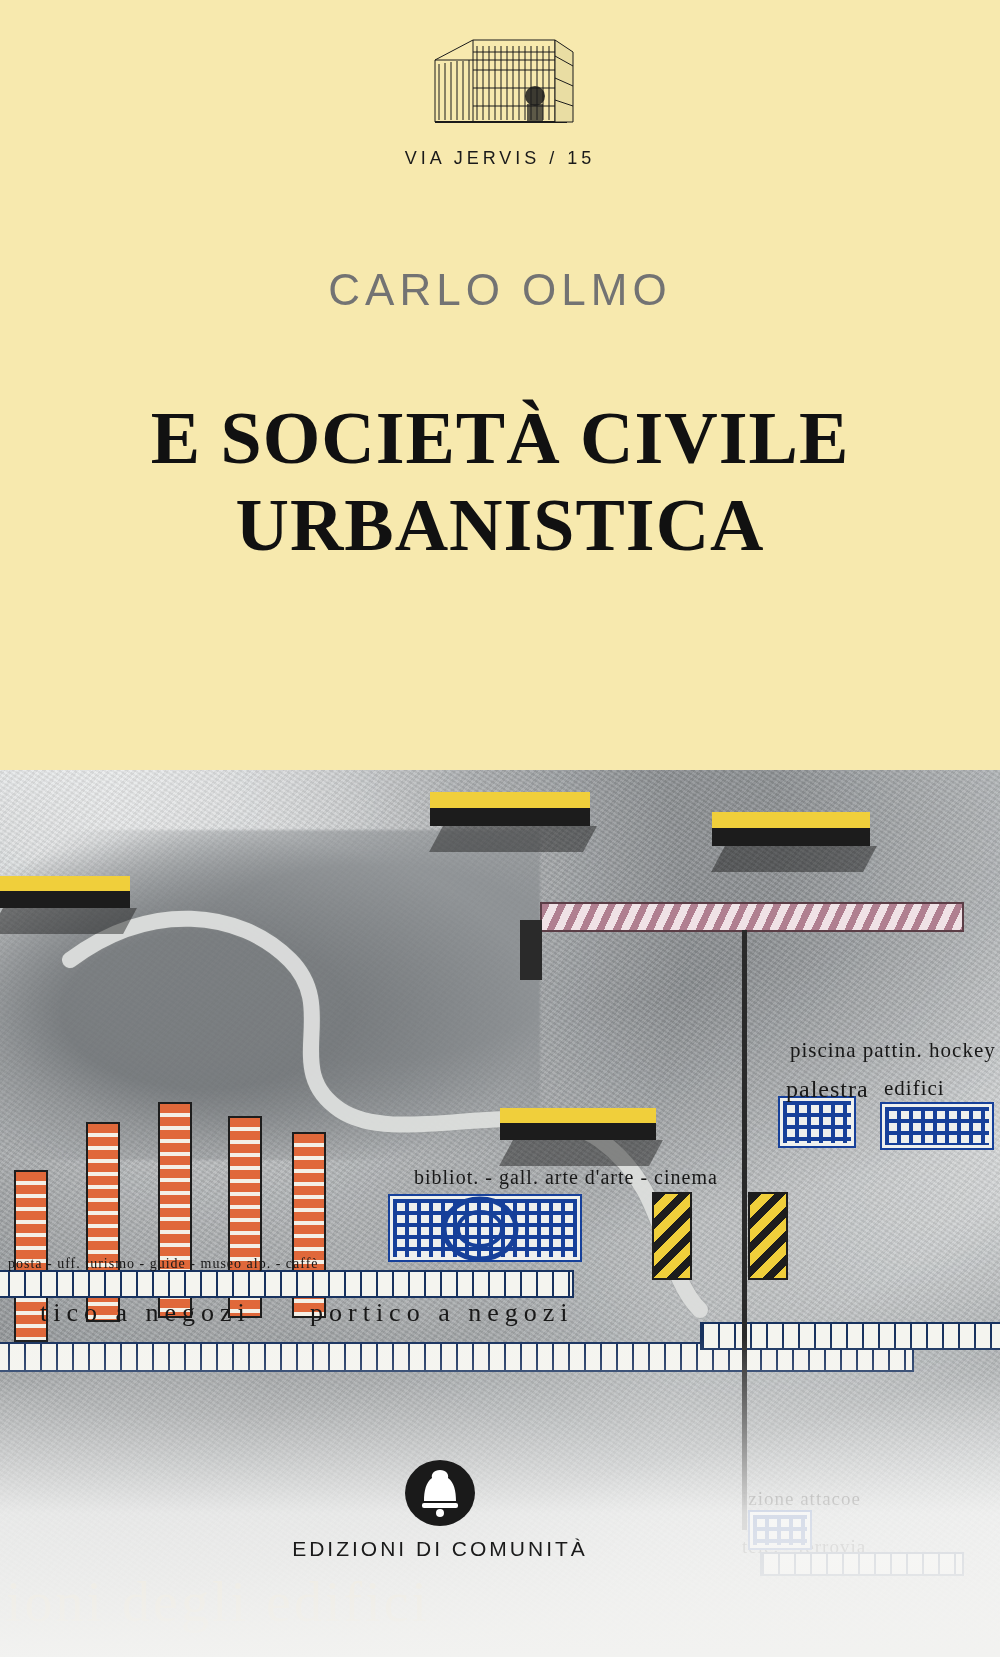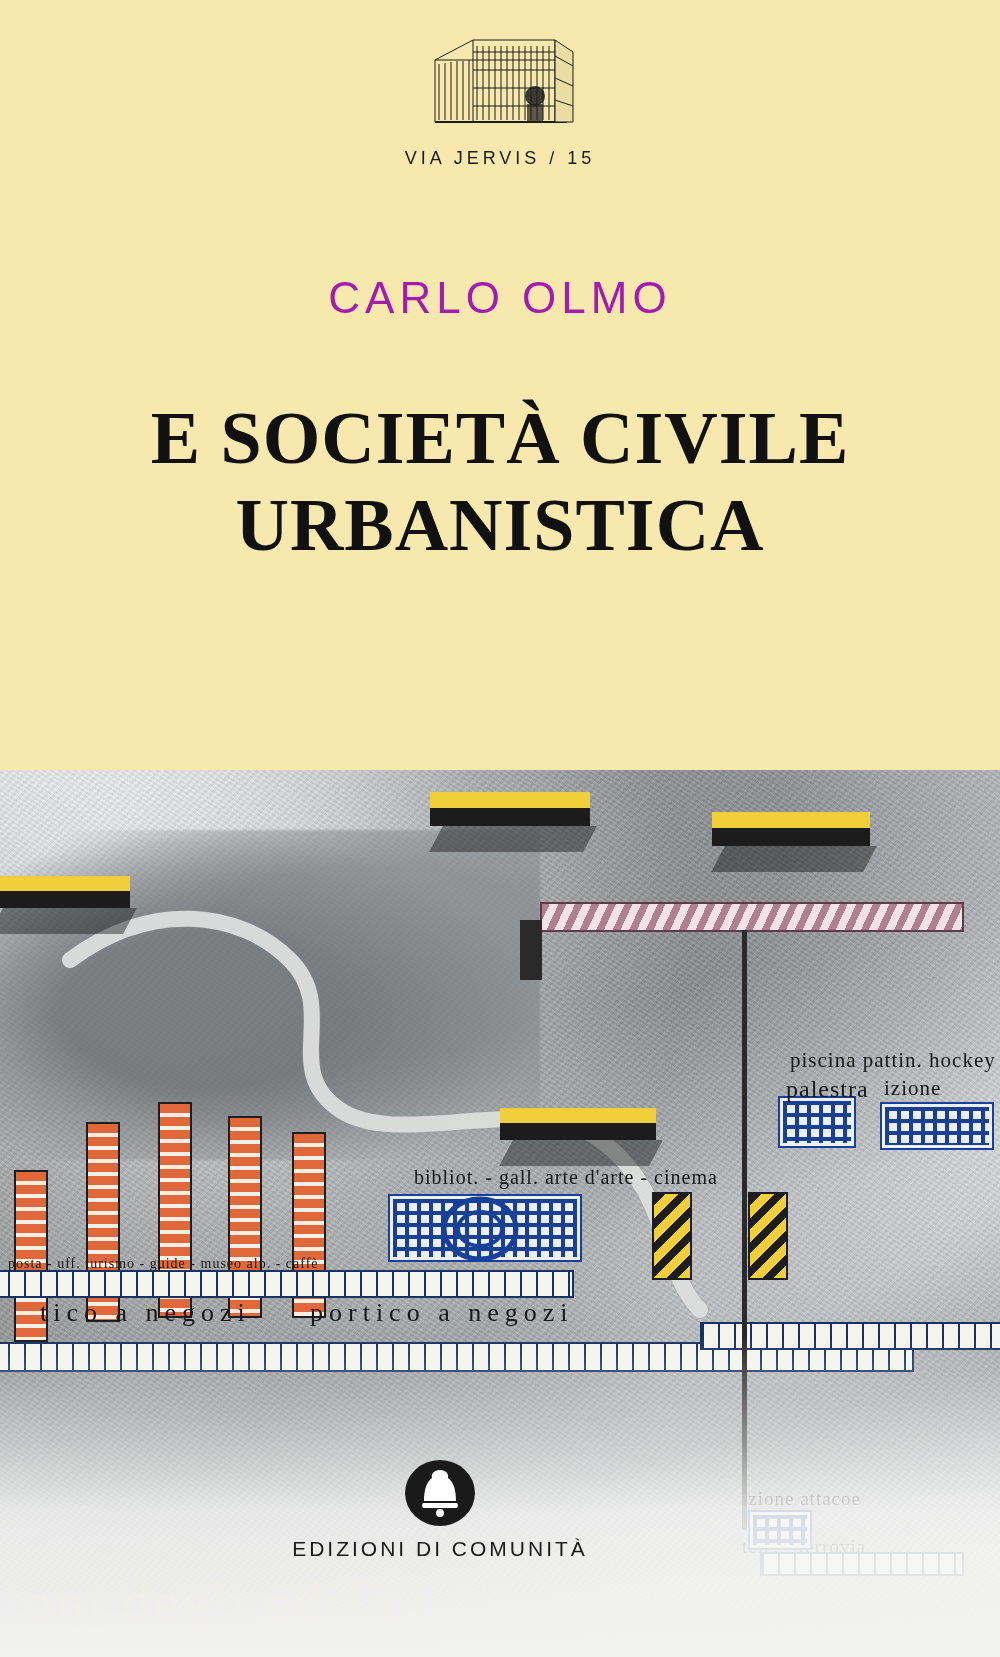--- a/index.html
+++ b/index.html
@@ -48,23 +48,22 @@
   
   .author {
     position: absolute;
     top: 265px;
     left: 0;
     width: 1000px;
     text-align: center;
     font-family: "Liberation Sans", sans-serif;
     font-size: 44px;
     letter-spacing: 5px;
-    color: #a21caf;
+    color: #737373;
     font-weight: 400;
-    margin-top: 8px;
   }
 
   
   .title {
     position: absolute;
     top: 395px;
     left: 0;
     width: 1000px;
     text-align: center;
     font-family: "Liberation Serif", serif;
@@ -320,23 +319,23 @@
 
     <div class="hazard" style="left:652px; top:422px; width:36px; height:84px;"></div>
     <div class="hazard" style="left:748px; top:422px; width:36px; height:84px;"></div>
 
     <div class="ladder" style="left:-10px; top:500px; width:580px; height:24px;"></div>
     <div class="ladder" style="left:-10px; top:572px; width:920px; height:26px;"></div>
     <div class="ladder" style="left:700px; top:552px; width:300px; height:24px;"></div>
 
     <div class="post" style="left:742px; top:160px; width:5px; height:600px;"></div>
 
-    <div class="ill-label" style="left:790px; top:268px; font-size:21px;margin-top:10px;">piscina pattin. hockey</div>
+    <div class="ill-label" style="left:790px; top:268px; font-size:21px;">piscina pattin. hockey</div>
     <div class="ill-label" style="left:786px; top:306px; font-size:24px;">palestra</div>
-    <div class="ill-label" style="left:884px; top:306px; font-size:21px;">izione</div>
+    <div class="ill-label" style="left:884px; top:306px; font-size:21px;">edifici</div>
     <div class="ill-label" style="left:414px; top:396px; font-size:20px;">bibliot. - gall. arte d'arte - cinema</div>
     <div class="ill-label" style="left:8px; top:486px; font-size:14px;">posta - uff. turismo - guide - museo alp. - caffè</div>
     <div class="ill-label" style="left:14px; top:528px; font-size:26px; letter-spacing:6px;margin-left:26px;">tico a negozi</div>
     <div class="ill-label" style="left:310px; top:528px; font-size:26px; letter-spacing:6px;">portico a negozi</div>
     <div class="ill-label" style="left:742px; top:718px; font-size:19px;">izione attacoe</div>
     <div class="ill-label" style="left:742px; top:766px; font-size:19px;">tele. - ferrovia</div>
     <div class="ill-label gold" style="left:6px; top:800px;">ioni degli edifici</div>
 
     <div class="bluehatch" style="left:748px; top:740px; width:60px; height:36px;"></div>
     <div class="ladder" style="left:760px; top:782px; width:200px; height:20px;"></div>

